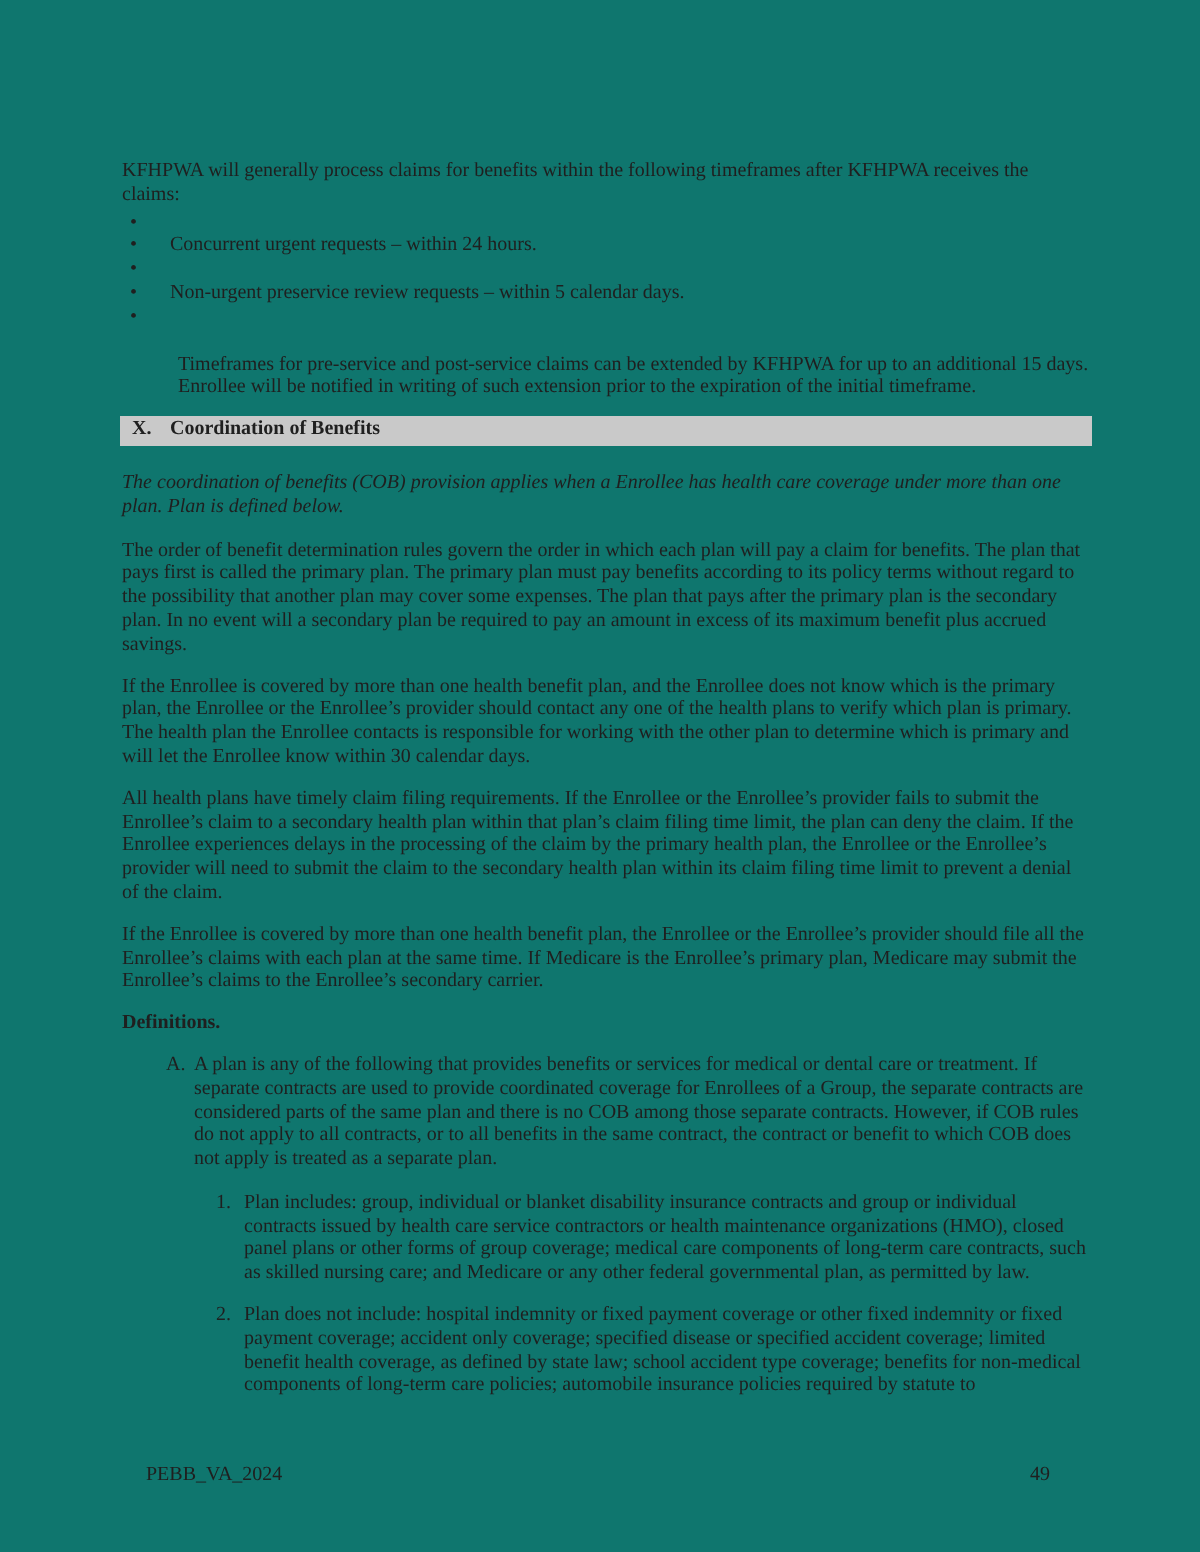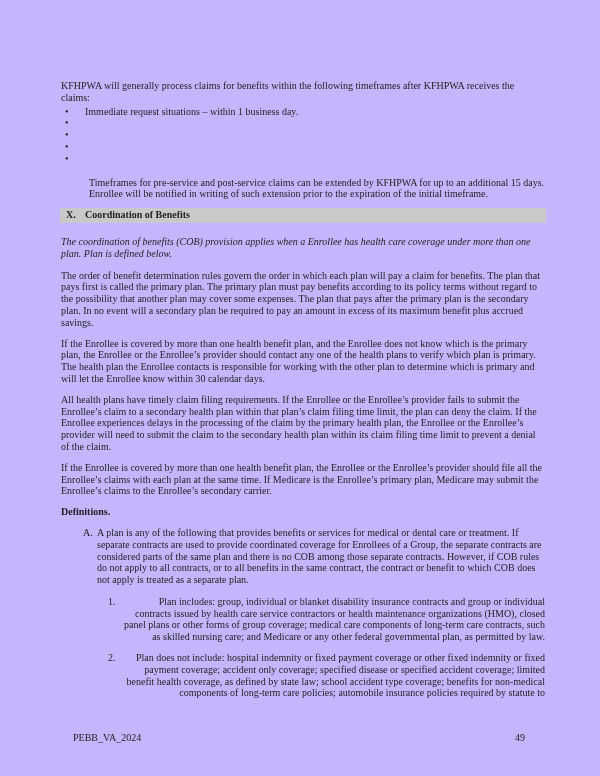--- a/index.html
+++ b/index.html
@@ -1,20 +1,20 @@
 <!DOCTYPE html>
 <html><head>
 <meta charset="utf-8">
 <style>
   html, body { margin: 0; padding: 0; background: #ffffff; }
   .page {
     position: relative;
     width: 600px;
     height: 776px;
-    background: #c4b5fd;
+    background: #0f766e;
     font-family: "Liberation Serif", "DejaVu Serif", serif;
     font-size: 10px;
     line-height: 11.8px;
     color: #1f1f1f;
     overflow: hidden;
   }
   .content {
     position: absolute;
     left: 61px;
     top: 80px;
@@ -41,46 +41,47 @@
   .section-bar .sec-num { width: 19px; flex: 0 0 19px; }
 
   .defs-heading { font-weight: bold; margin: 0 0 9px 0; }
 
   .def-item { display: flex; padding-left: 22px; margin: 0 0 10px 0; }
   .def-item .marker { width: 14px; flex: 0 0 14px; }
   .def-item .def-text { flex: 1; }
 
   .sub-item { display: flex; padding-left: 47px; margin: 0 0 9px 0; }
   .sub-item .marker { width: 14px; flex: 0 0 14px; }
-  .sub-item .sub-text { flex: 1; text-align: right; }
+  .sub-item .sub-text { flex: 1; }
 
   .footer-id { position: absolute; left: 73px; top: 732px; }
   .footer-page { position: absolute; left: 515px; top: 732px; }
 </style>
 </head>
 <body>
 
 <div class="page">
   <div class="content">
 
     <p class="para para-intro">KFHPWA will generally process claims for benefits within the following timeframes after KFHPWA receives the claims:</p>
 
     <ul class="bullet-list">
       <li>
         <span class="marker">•</span>
-        <span>Immediate request situations – within 1 business day.</span>
+      </li>
+      <li>
+        <span class="marker">•</span>
+        <span>Concurrent urgent requests – within 24 hours.</span>
       </li>
       <li>
         <span class="marker">•</span>
       </li>
       <li>
         <span class="marker">•</span>
-      </li>
-      <li>
-        <span class="marker">•</span>
+        <span>Non-urgent preservice review requests – within 5 calendar days.</span>
       </li>
       <li>
         <span class="marker">•</span>
       </li>
     </ul>
 
     <p class="para para-extension">Timeframes for pre-service and post-service claims can be extended by KFHPWA for up to an additional 15 days. Enrollee will be notified in writing of such extension prior to the expiration of the initial timeframe.</p>
 
     <div class="section-bar">
       <span class="sec-num">X.</span>

